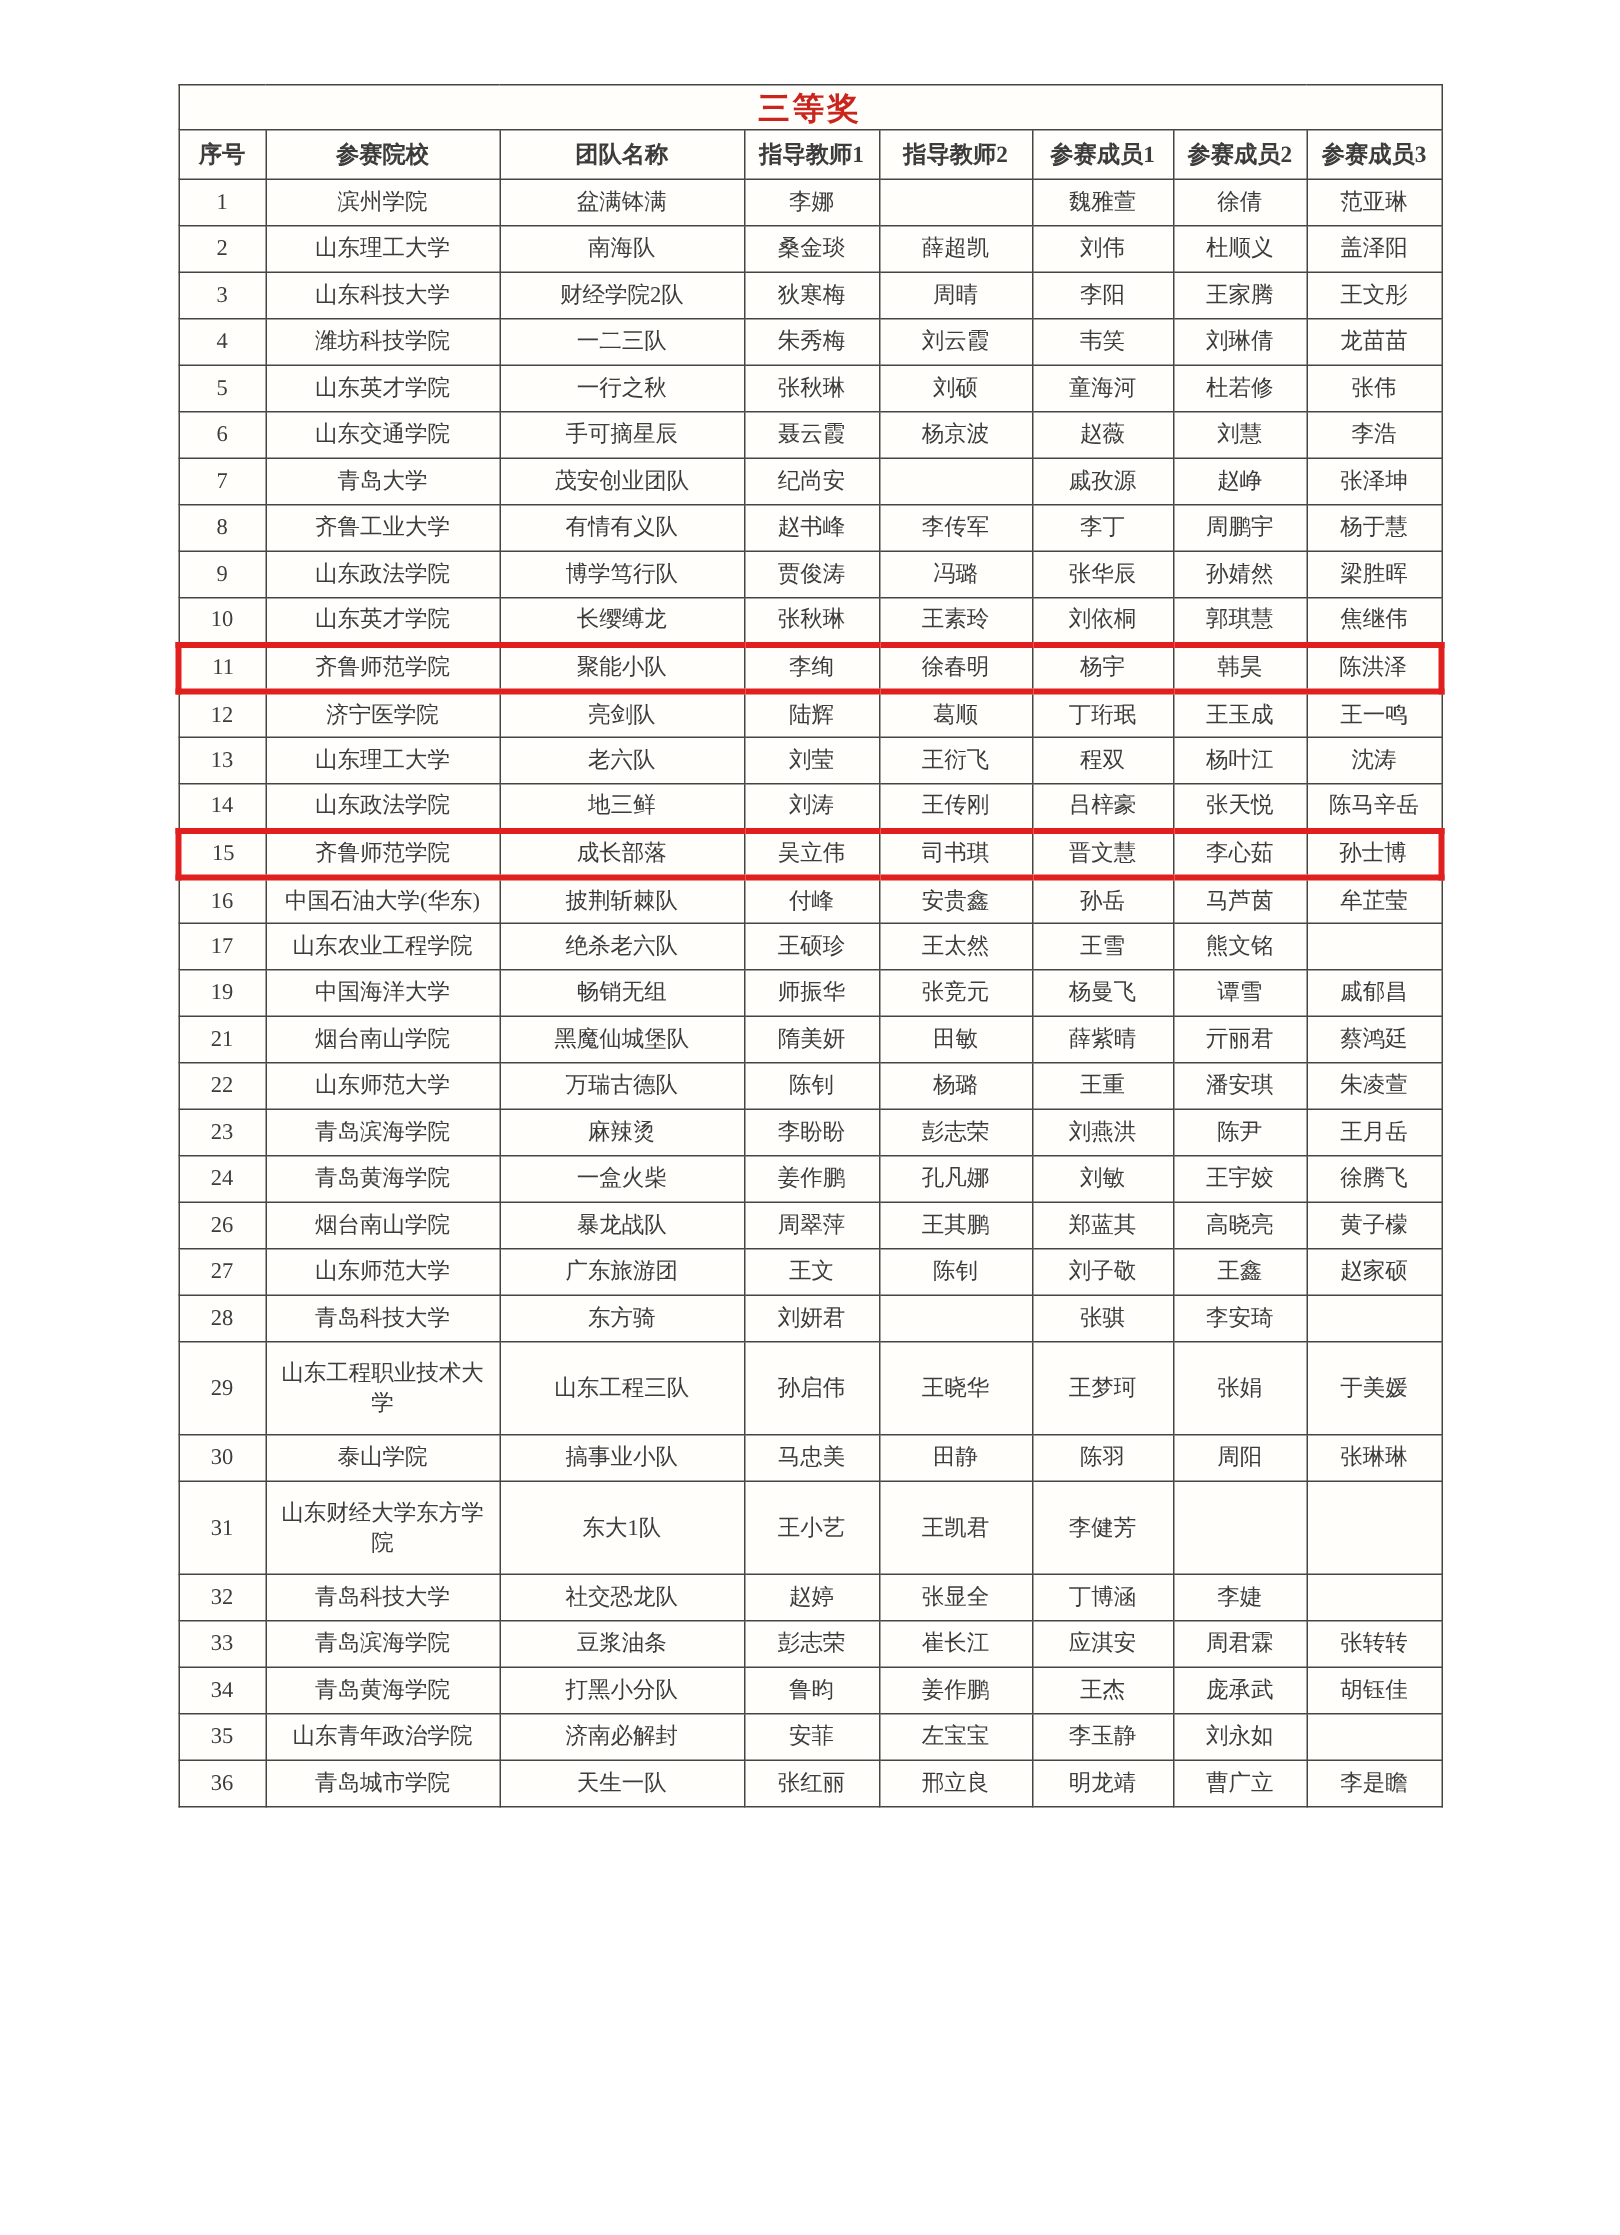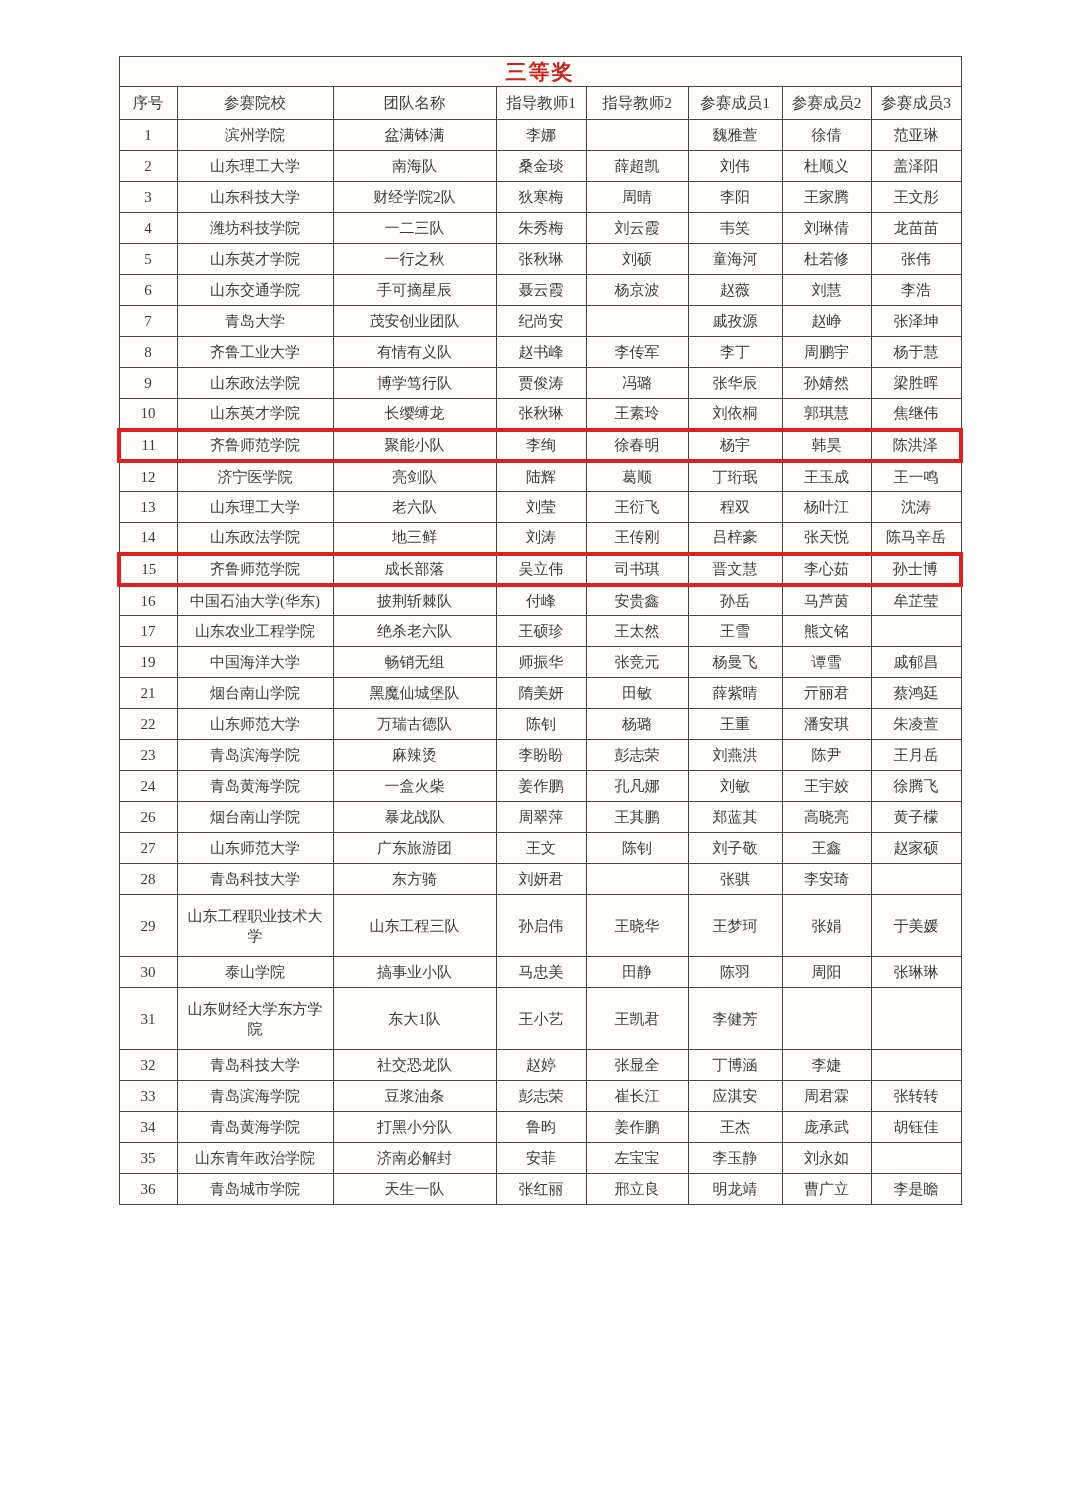--- a/index.html
+++ b/index.html
@@ -43,21 +43,21 @@
     height: 30px;
     font-size: 21px;
     font-weight: bold;
     color: var(--title-red);
     letter-spacing: 2px;
     padding: 0;
   }
   tr.header-row th {
     height: 33px;
     font-size: 15.5px;
-    font-weight: normal;
+    font-weight: bold;
   }
   tbody td {
     height: 31px;
     line-height: 20px;
   }
   tr.tall td { height: 62px; }
   tr.highlight td {
     border-top: 4px solid var(--hl-red);
     border-bottom: 4px solid var(--hl-red);
   }

